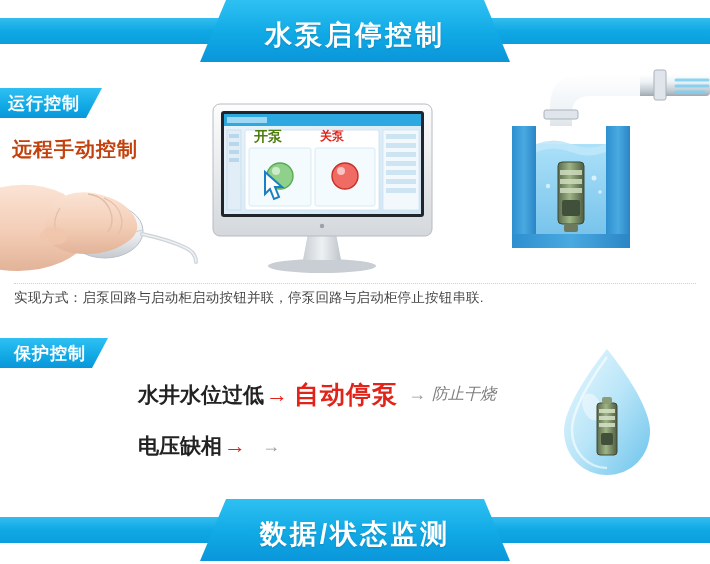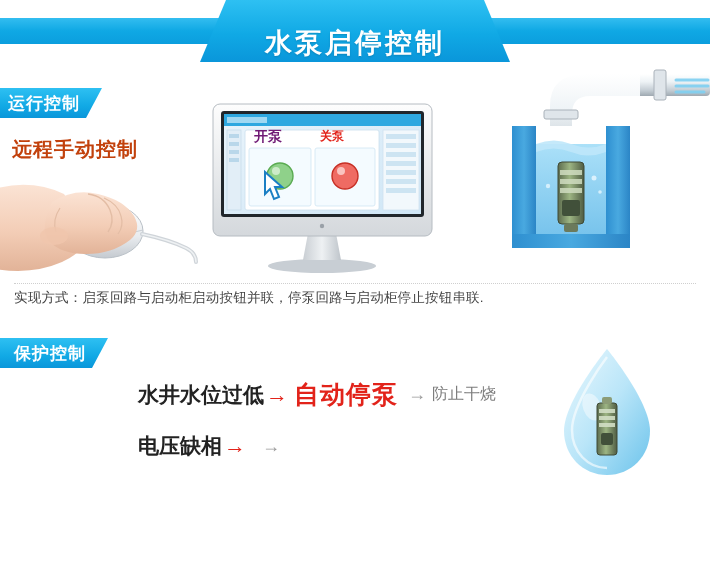--- a/index.html
+++ b/index.html
@@ -21,21 +21,21 @@
     background:linear-gradient(to bottom,#33bdf0 0%,#0fa8e4 50%,#0b9ede 100%);
   }
   .banner .plate{
     position:absolute;left:50%;transform:translateX(-50%);
     top:0;width:310px;height:62px;
     background:linear-gradient(to bottom,#2ec0f2 0%,#10a9e5 55%,#0a96da 100%);
     clip-path:polygon(26px 0,284px 0,310px 62px,0 62px);
     box-shadow:0 1px 3px rgba(0,0,0,.18);
   }
   .banner .plate-title{
-    position:absolute;left:0;top:12px;width:100%;height:62px;
+    position:absolute;left:0;top:4px;width:100%;height:62px;
     display:flex;align-items:center;justify-content:center;
     color:#ffffff;font-size:27px;font-weight:bold;letter-spacing:3px;
     text-shadow:0 1px 2px rgba(0,0,0,.15);
   }
 
   
   .flag{
     position:absolute;height:30px;
     background:linear-gradient(to bottom,#2ec0f2 0%,#11a9e5 60%,#0a96da 100%);
     color:#fff;font-size:17px;font-weight:bold;
@@ -72,21 +72,21 @@
   }
 
   
   .prow{position:absolute;display:flex;align-items:center;white-space:nowrap;}
   .prow-1{left:138px;top:378px;}
   .prow-2{left:138px;top:432px;}
   .p-cond{font-size:21px;font-weight:bold;color:#222;}
   .p-arrow-red{font-size:22px;font-weight:bold;color:#e2231a;margin:0 6px 0 2px;}
   .p-act{font-size:25px;font-weight:bold;color:#e2231a;letter-spacing:1px;}
   .p-arrow-grey{font-size:18px;color:#9a9a9a;margin:0 6px 0 10px;}
-  .p-res{font-size:16px;color:#7d7d7d;}
+  .p-res{font-size:16px;color:#7d7d7d;font-style:italic;}
 
   
   .droplet{position:absolute;left:552px;top:345px;width:110px;height:135px;}
 
   
   .wellart{position:absolute;left:490px;top:58px;width:220px;height:210px;}
 </style>
 </head>
 <body>
 
@@ -188,21 +188,21 @@
 
       <circle cx="140" cy="76" r="13" fill="#ef6b63" stroke="#c62f25" stroke-width="1.4"></circle>
       <circle cx="136" cy="71" r="4" fill="#fbd2cf" opacity="0.85"></circle>
 
       <g>
         <path d="M60 72 l0 22 l5 -5 l4 10 l5 -2 l-4 -10 l7 0 Z" fill="#ffffff" stroke="#1b7fc4" stroke-width="2"></path>
       </g>
 
       <circle cx="117" cy="126" r="2.2" fill="#9aa1a8"></circle>
     </svg>
-    <div class="screen-btn-label" style="left:49px;top:28px;color:#701a75;">开泵</div>
+    <div class="screen-btn-label" style="left:49px;top:28px;color:#4d7c0f;">开泵</div>
     <div class="screen-btn-label" style="left:115px;top:28px;color:#e2231a;font-size:12px;">关泵</div>
   </div>
 
   <div class="wellart">
     <svg width="220" height="210" viewBox="0 0 220 210">
       <defs>
         <linearGradient id="pipeG" x1="0" y1="0" x2="0" y2="1">
           <stop offset="0" stop-color="#ffffff"></stop>
           <stop offset="0.35" stop-color="#eef3f6"></stop>
           <stop offset="0.75" stop-color="#c3ccd3"></stop>
@@ -296,14 +296,19 @@
         <rect x="45" y="58" width="20" height="52" rx="3" fill="url(#pumpG2)" stroke="#3f4a36" stroke-width="1"></rect>
         <rect x="47" y="64" width="16" height="4" fill="#d2dec4" opacity="0.9"></rect>
         <rect x="47" y="71" width="16" height="4" fill="#d2dec4" opacity="0.9"></rect>
         <rect x="47" y="78" width="16" height="4" fill="#d2dec4" opacity="0.9"></rect>
         <rect x="49" y="88" width="12" height="12" rx="2" fill="#41503a"></rect>
         <rect x="50" y="52" width="10" height="7" rx="2" fill="#8c9c77"></rect>
       </g>
     </svg>
   </div>
 
+  <div class="banner banner-bot">
+    <div class="bar"></div>
+    <div class="plate"></div>
+    <div class="plate-title">数据/状态监测</div>
+  </div>
 
 </div>
 
 </body></html>

